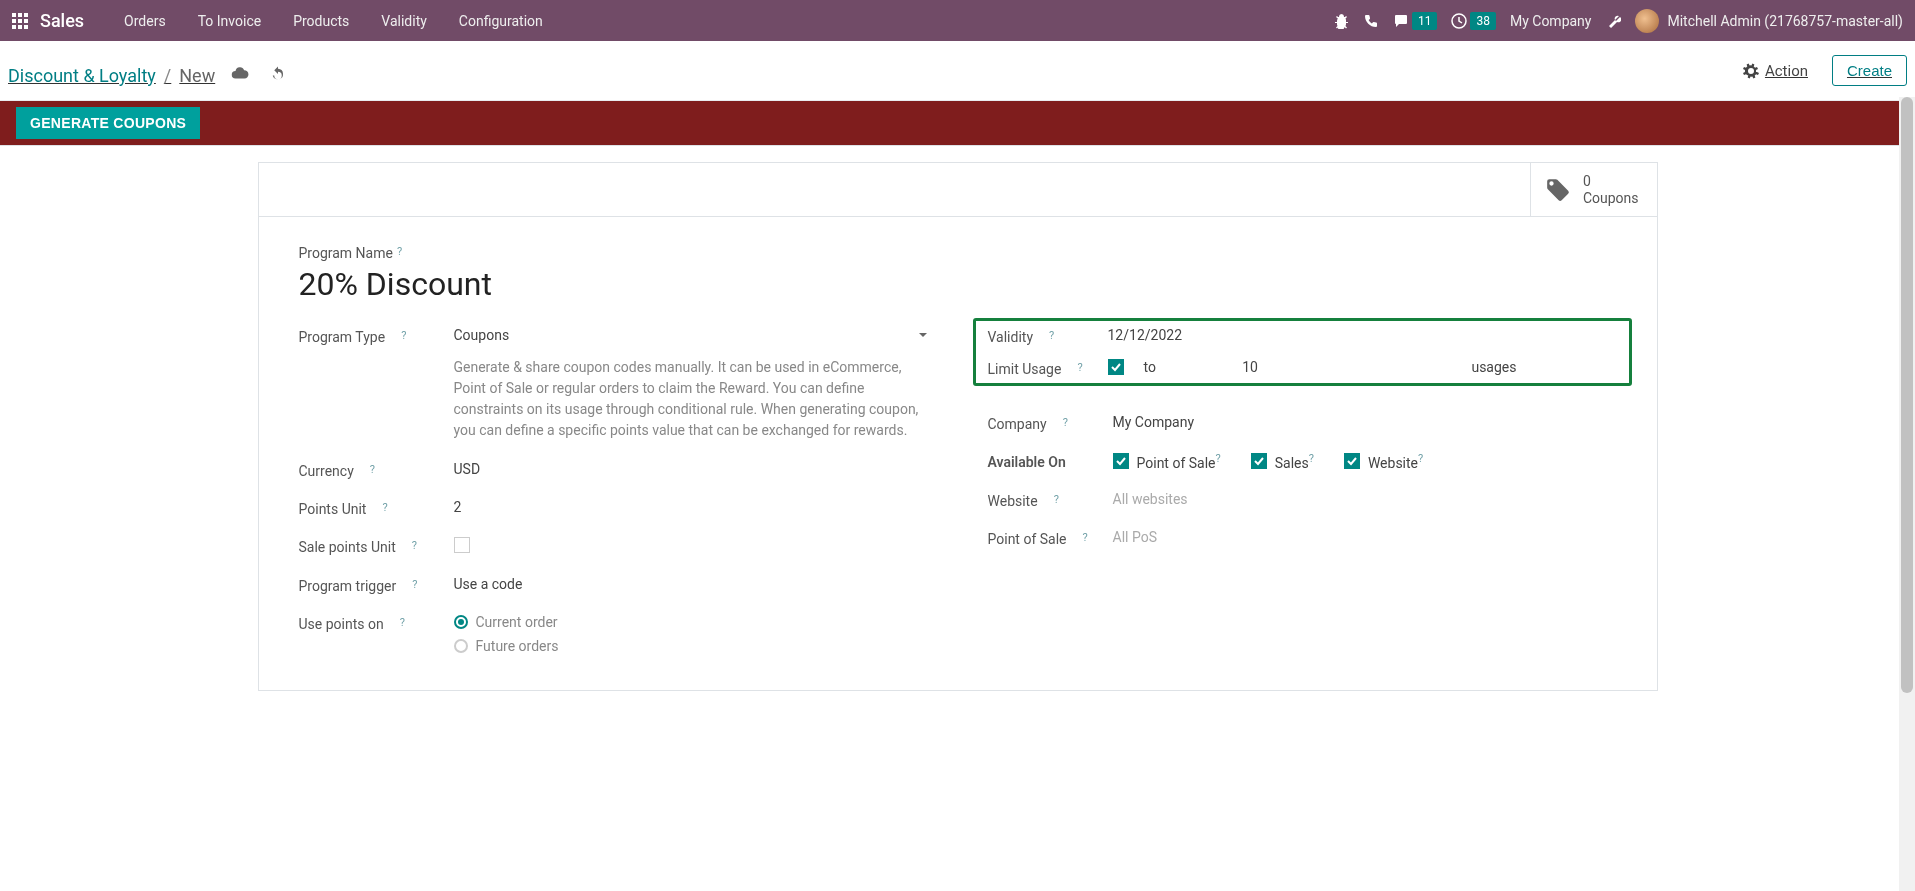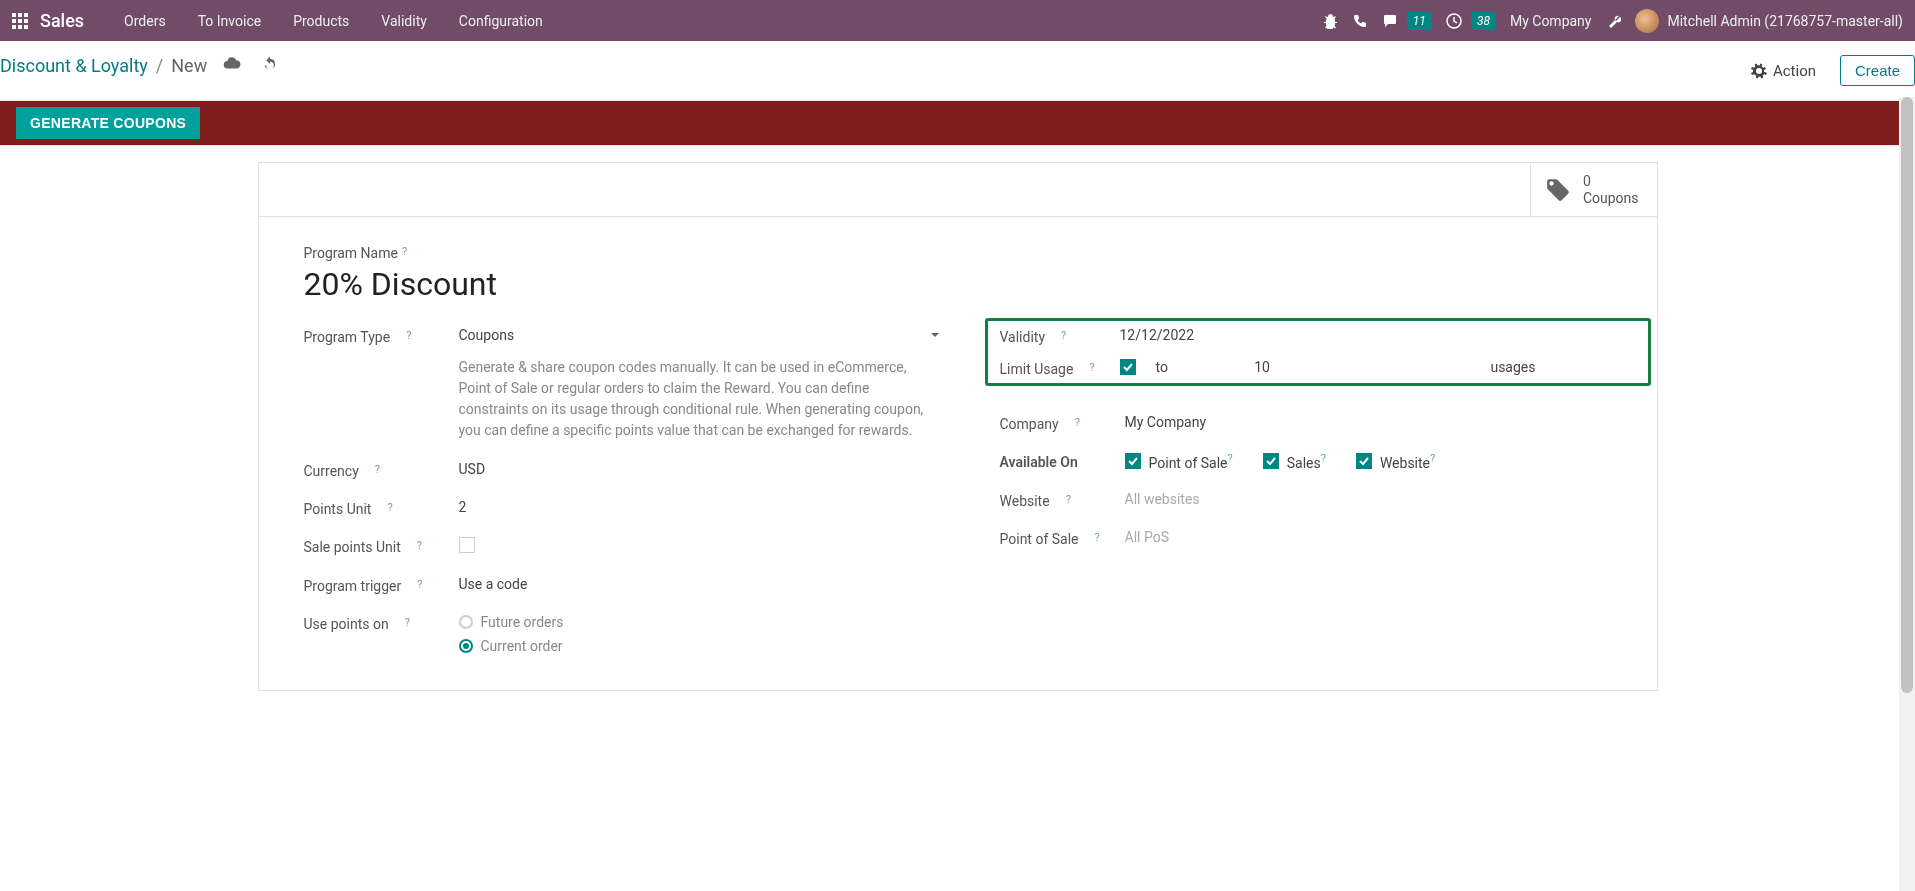--- a/index.html
+++ b/index.html
@@ -9,28 +9,28 @@
   .navbar { background: #714b67; color: #fff; height: 41px; display: flex; align-items: center; padding: 0 12px; }
   .apps-icon { display: inline-flex; margin-right: 12px; cursor: pointer; }
   .apps-icon svg { width: 16px; height: 16px; fill: #fff; }
   .brand { font-size: 18px; font-weight: 500; margin-right: 24px; }
   .nav-menu { display: flex; gap: 0; list-style: none; }
   .nav-menu li { padding: 10px 16px; cursor: pointer; font-size: 14px; color: #eee; }
   .navbar-right { margin-left: auto; display: flex; align-items: center; gap: 14px; }
   .nav-icon { cursor: pointer; display: inline-flex; align-items: center; justify-content: center; }
   .nav-icon svg { width: 16px; height: 16px; fill: #fff; }
   .badge-group { display: inline-flex; align-items: center; cursor: pointer; }
-  .badge { background: #008784; color: #fff; padding: 2px 6px; font-size: 12px; margin-left: 9px; border-radius: 2px; font-style: italic; }
+  .badge { background: #008784; color: #fff; padding: 2px 6px; font-size: 12px; margin-left: 3px; border-radius: 2px; }
   .company { font-size: 14px; color: #eee; }
   .user-block { display: inline-flex; align-items: center; gap: 8px; cursor: pointer; }
   .avatar { width: 24px; height: 24px; border-radius: 50%; background: radial-gradient(circle at 40% 40%, #f0c090, #a86a3a); }
   .username { font-size: 14px; color: #eee; }
 
   
-  .breadcrumb-bar { display: flex; align-items: flex-start; padding: 14px 0; border-bottom: 1px solid #e9ecef; }
+  .breadcrumb-bar { display: flex; align-items: flex-end; padding: 14px 8px; border-bottom: 1px solid #e9ecef; text-decoration: underline; }
   .breadcrumb { display: flex; align-items: center; gap: 8px; font-size: 18px; }
   .breadcrumb a { color: #017e84; text-decoration: none; cursor: pointer; }
   .breadcrumb .sep { color: #888; }
   .breadcrumb .current { color: #666; }
   .bc-icon { margin-left: 16px; color: #666; cursor: pointer; }
   .bc-icon svg { width: 18px; height: 18px; fill: #666; }
   .bc-right { margin-left: auto; display: flex; align-items: center; gap: 24px; }
   .action-btn { display: inline-flex; align-items: center; gap: 6px; color: #444; cursor: pointer; font-size: 15px; }
   .action-btn svg { width: 16px; height: 16px; fill: #444; }
   .create-btn { border: 1px solid #017e84; color: #017e84; background: #fff; padding: 6px 14px; cursor: pointer; font-size: 15px; border-radius: 3px; }
@@ -41,21 +41,21 @@
 
   
   .form-wrap { display: flex; justify-content: center; padding: 16px; }
   .form-card { width: 1400px; max-width: calc(100% - 32px); border: 1px solid #dee2e6; background: #fff; }
   .card-top { display: flex; border-bottom: 1px solid #dee2e6; min-height: 54px; }
   .card-top-left { flex: 1; }
   .stat-btn { border-left: 1px solid #dee2e6; padding: 8px 18px 8px 14px; display: flex; align-items: center; gap: 12px; cursor: pointer; }
   .stat-btn svg { width: 26px; height: 26px; fill: #666; }
   .stat-text { display: flex; flex-direction: column; line-height: 1.2; font-size: 14px; color: #555; }
 
-  .form-body { padding: 28px 21px; margin-left: 24px; }
+  .form-body { padding: 28px 40px; }
   .title-label { font-size: 14px; color: #555; margin-bottom: 4px; display: flex; align-items: flex-start; gap: 4px; }
   .title-field { font-size: 32px; font-weight: 400; color: #222; margin-bottom: 24px; }
   
   .field-cols { display: flex; gap: 60px; }
   .col { flex: 1; display: flex; flex-direction: column; gap: 20px; }
   .field-row { display: flex; align-items: flex-start; }
   .field-label { width: 155px; flex-shrink: 0; font-size: 14px; color: #555; display: flex; align-items: flex-start; gap: 16px; padding-top: 2px; }
   .field-label strong { font-weight: 600; }
   .help-q { color: #73a2a9; font-size: 11px; vertical-align: super; cursor: help; }
   .field-value { flex: 1; font-size: 14px; color: #444; }
@@ -256,28 +256,28 @@
               </div>
             <div class="field-value">Use a code</div>
           </div>
           <div class="field-row">
             <div class="field-label">
                 <span>Use points on</span>
                 <span class="help-q">?</span>
               </div>
             <div class="field-value">
               <div class="radio-row">
+                <span class="radio-outer">
+                    <span class="radio-inner"></span>
+                  </span>
+                <span class="radio-label">Current order</span>
+              </div>
+              <div class="radio-row">
                 <span class="radio-outer unchecked"></span>
                 <span class="radio-label">Future orders</span>
-              </div>
-              <div class="radio-row">
-                <span class="radio-outer">
-                    <span class="radio-inner"></span>
-                  </span>
-                <span class="radio-label">Current order</span>
               </div>
             </div>
           </div>
         </div>
 
         <div class="col">
           <div class="highlight-box">
             <div class="field-row">
               <div class="field-label hl">
                   <span>Validity</span>

